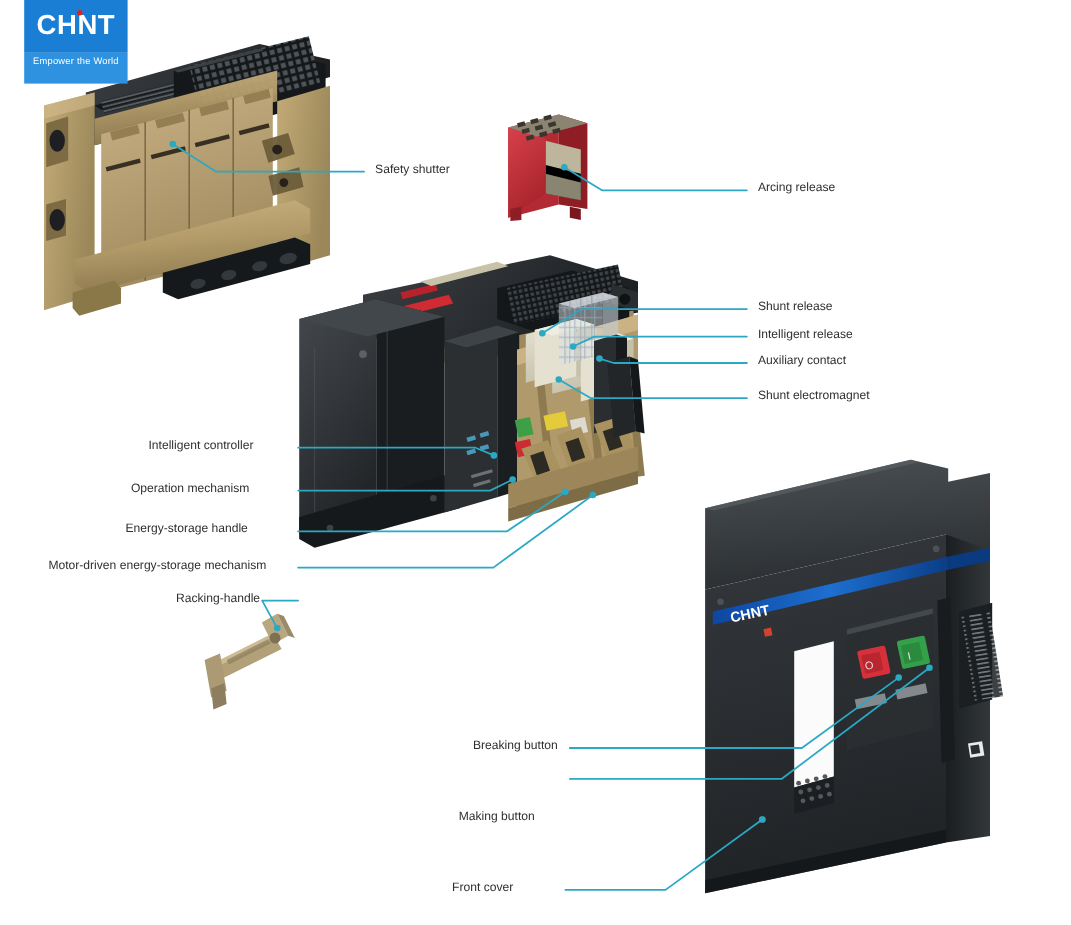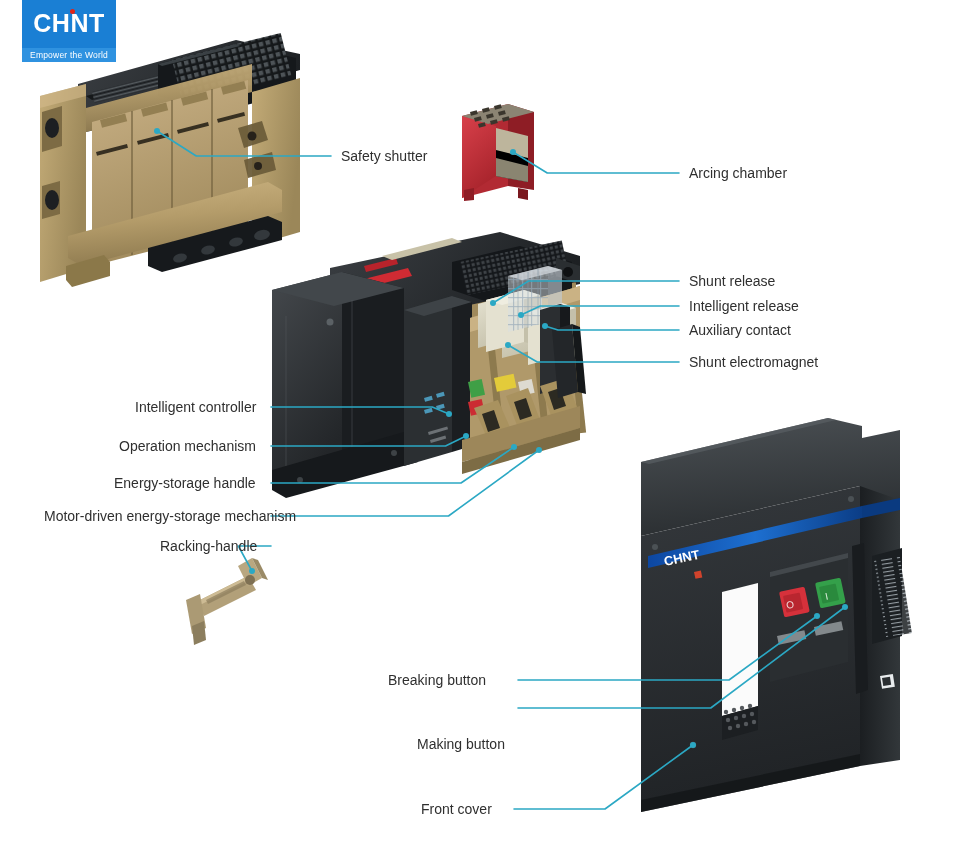--- a/index.html
+++ b/index.html
@@ -15,27 +15,27 @@
   .logo-wrap{position:absolute;left:22px;top:0px;width:94px;z-index:60;}
   .logo-box{background:#1a7fd4;width:94px;height:48px;position:relative;}
   .logo-text{
     position:absolute;left:0;right:0;top:9px;text-align:center;
     color:#ffffff;font-weight:bold;font-size:25px;letter-spacing:.5px;
     font-family:"Liberation Sans","DejaVu Sans",sans-serif;
   }
   .logo-dot{position:absolute;width:5px;height:5px;border-radius:50%;background:#e02418;
     left:48px;top:9px;}
   .logo-tag{
-    background:#2f92e0;width:94px;height:14px;color:#fff;
+    background:#2f92e0;width:94px;height:28px;color:#fff;
     font-size:8.5px;text-align:center;line-height:14px;letter-spacing:.2px;
   }
 
   
   .lbl{
-    position:absolute;font-size:14px;color:#2f2f2f;white-space:nowrap;
+    position:absolute;font-size:11px;color:#2f2f2f;white-space:nowrap;
     line-height:1;z-index:55;
   }
   .lbl.r{text-align:right;}
 
   
   #leaders{position:absolute;left:0;top:0;width:974px;height:841px;z-index:50;pointer-events:none;}
 
   
   #art{position:absolute;left:0;top:0;width:974px;height:841px;z-index:10;}
 </style>
@@ -440,28 +440,28 @@
   <div class="logo-wrap">
     <div class="logo-box">
       <div class="logo-text">CHNT</div>
       <div class="logo-dot"></div>
     </div>
     <div class="logo-tag">Empower the World</div>
   </div>
 
   <div id="labels">
       <div class="lbl" style="left: 341px; top: 149px;">Safety shutter</div>
-      <div class="lbl" style="left: 689px; top: 166px;">Arcing chamber</div>
+      <div class="lbl" style="left: 689px; top: 166px;">Arcing release</div>
       <div class="lbl" style="left: 689px; top: 274px;">Shunt release</div>
       <div class="lbl" style="left: 689px; top: 299px;">Intelligent release</div>
       <div class="lbl" style="left: 689px; top: 323px; text-align: right;">Auxiliary contact</div>
       <div class="lbl" style="left: 689px; top: 355px;">Shunt electromagnet</div>
       <div class="lbl r" style="left: 135px; top: 400px;">Intelligent controller</div>
       <div class="lbl r" style="left: 119px; top: 439px;">Operation mechanism</div>
       <div class="lbl r" style="left: 114px; top: 476px;">Energy-storage handle</div>
       <div class="lbl r" style="left: 0px; top: 509px; margin-left: 44px;">Motor-driven energy-storage mechanism</div>
       <div class="lbl r" style="left: 160px; top: 539px;">Racking-handle</div>
-      <div class="lbl r" style="left: 388px; top: 673px;">Breaking button</div>
+      <div class="lbl r" style="left: 430px; top: 673px;">Breaking button</div>
       <div class="lbl r" style="left: 417px; top: 701px; margin-top: 36px;">Making button</div>
-      <div class="lbl r" style="left: 421px; top: 802px;">Front cover</div>
+      <div class="lbl r" style="left: 411px; top: 802px;">Front cover</div>
     </div>
 
 </div>
 
 </body></html>

